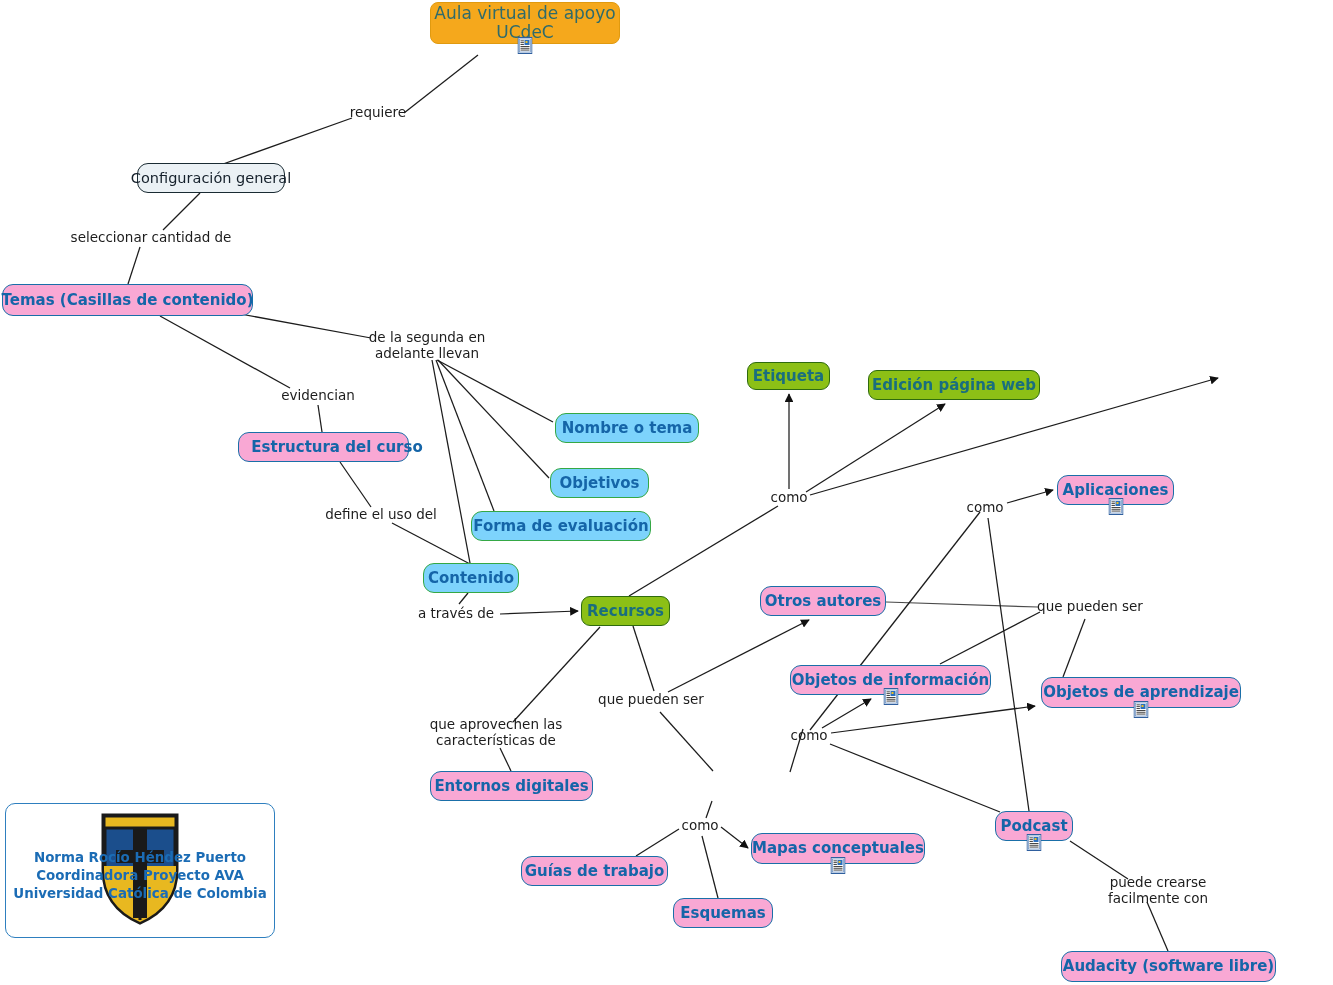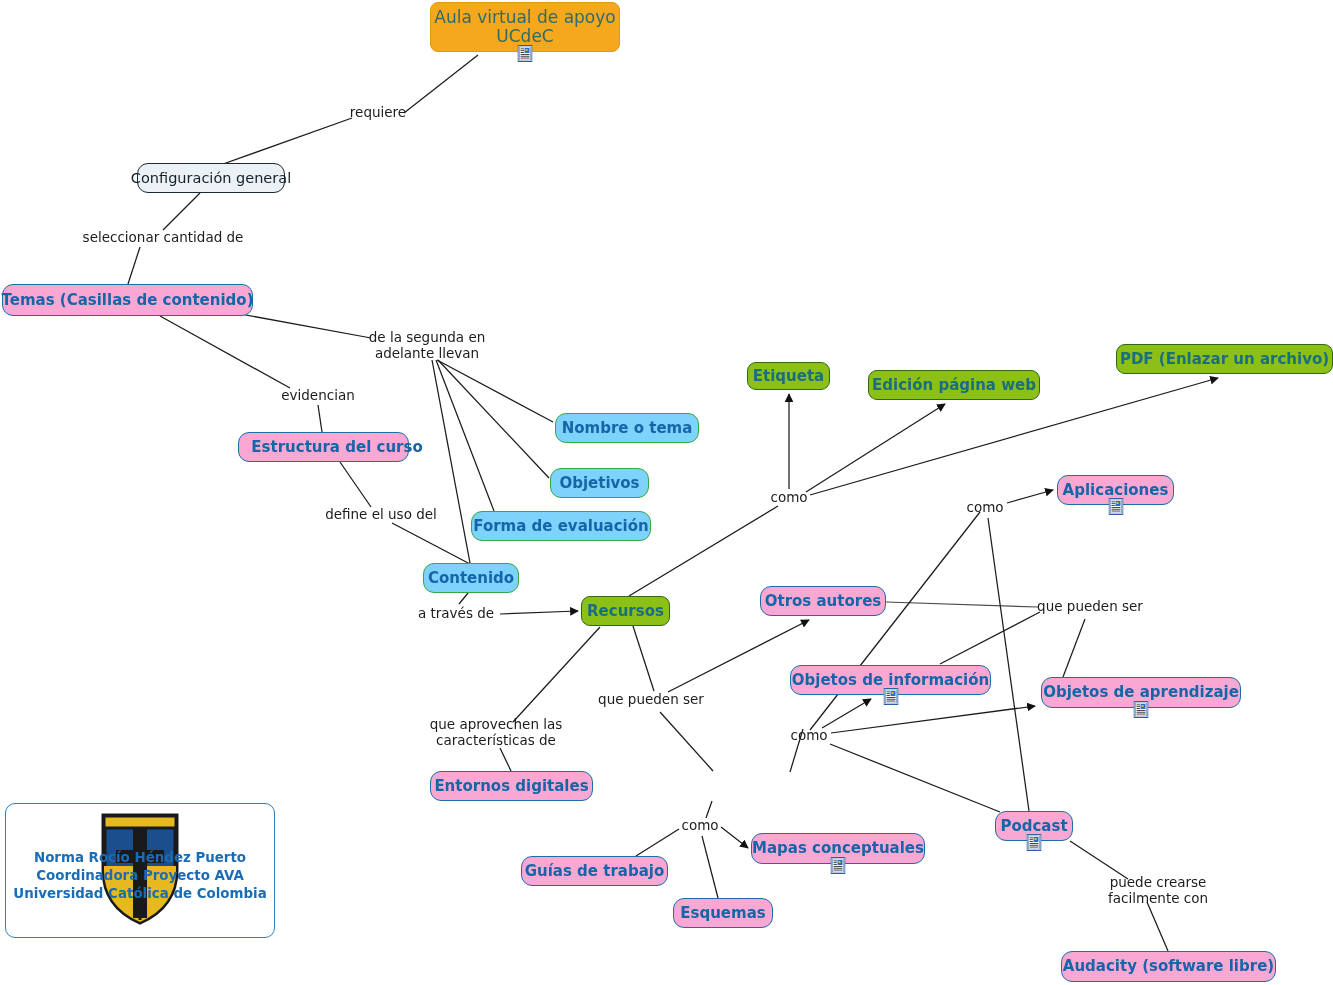--- a/index.html
+++ b/index.html
@@ -208,21 +208,21 @@
 
       <path d="M 679 829 L 636 856"></path>
 
       <path d="M 702 836 L 718 898"></path>
 
       <path d="M 1070 841 L 1128 879"></path>
       <path d="M 1147 902 L 1168 951"></path>
     </g>
   </svg>
 
-  <div class="node n-root" id="node-root" style="left: 430px; top: 2px; width: 190px; height: 50px;">
+  <div class="node n-root" id="node-root" style="left: 430px; top: 2px; width: 190px; height: 42px;">
     <span class="label">Aula virtual de apoyo
 UCdeC</span>
     <svg class="doc-icon" viewBox="0 0 15 17">
       <rect x="0.5" y="0.5" width="14" height="16" fill="#dfe9f5" stroke="#2f5f9e" stroke-width="1"></rect>
       <rect x="2" y="2" width="11" height="13" fill="#ffffff" stroke="#6a8fc0" stroke-width="0.7"></rect>
       <rect x="7" y="3" width="5" height="5" fill="#2a6fbf"></rect>
       <rect x="8" y="4" width="2" height="2" fill="#f0c020"></rect>
       <g fill="#333">
         <rect x="3" y="3.4" width="3.4" height="0.9"></rect>
         <rect x="3" y="5.2" width="3.4" height="0.9"></rect>
@@ -267,23 +267,20 @@
   </div>
 
   <div class="node n-green" id="node-etiqueta" style="left: 747px; top: 362px; width: 83px; height: 28px;">
     <span class="label">Etiqueta</span>
   </div>
 
   <div class="node n-green" id="node-edicionweb" style="left: 868px; top: 370px; width: 172px; height: 30px;">
     <span class="label">Edición página web</span>
   </div>
 
-  <div class="node n-green" id="node-pdf" style="left: 1116px; top: 344px; width: 217px; height: 30px;">
-    <span class="label">PDF (Enlazar un archivo)</span>
-  </div>
 
   <div class="node n-blue" id="node-aplicaciones" style="left: 1057px; top: 475px; width: 117px; height: 30px;">
     <span class="label">Aplicaciones</span>
     <svg class="doc-icon" viewBox="0 0 15 17">
       <rect x="0.5" y="0.5" width="14" height="16" fill="#dfe9f5" stroke="#2f5f9e" stroke-width="1"></rect>
       <rect x="2" y="2" width="11" height="13" fill="#ffffff" stroke="#6a8fc0" stroke-width="0.7"></rect>
       <rect x="7" y="3" width="5" height="5" fill="#2a6fbf"></rect>
       <rect x="8" y="4" width="2" height="2" fill="#f0c020"></rect>
       <g fill="#333">
         <rect x="3" y="3.4" width="3.4" height="0.9"></rect>
@@ -383,21 +380,21 @@
 
   <div class="node n-blue" id="node-esquemas" style="left: 673px; top: 898px; width: 100px; height: 30px;">
     <span class="label">Esquemas</span>
   </div>
 
   <div class="node n-blue" id="node-audacity" style="left: 1061px; top: 951px; width: 215px; height: 31px;">
     <span class="label">Audacity (software libre)</span>
   </div>
 
   <div class="elabel" id="el-0" style="left: 378px; top: 113px;">requiere</div>
-  <div class="elabel" id="el-1" style="left: 151px; top: 238px; margin-left: 12px;">seleccionar cantidad de</div>
+  <div class="elabel" id="el-1" style="left: 151px; top: 238px;">seleccionar cantidad de</div>
   <div class="elabel" id="el-2" style="left: 427px; top: 346px;">de la segunda en
 adelante llevan</div>
   <div class="elabel" id="el-3" style="left: 318px; top: 396px;">evidencian</div>
   <div class="elabel" id="el-4" style="left: 381px; top: 515px;">define el uso del</div>
   <div class="elabel" id="el-5" style="left: 456px; top: 614px;">a través de</div>
   <div class="elabel" id="el-6" style="left: 789px; top: 498px;">como</div>
   <div class="elabel" id="el-7" style="left: 985px; top: 508px;">como</div>
   <div class="elabel" id="el-8" style="left: 651px; top: 700px;">que pueden ser</div>
   <div class="elabel" id="el-9" style="left: 1090px; top: 607px;">que pueden ser</div>
   <div class="elabel" id="el-10" style="left: 496px; top: 733px;">que aprovechen las

